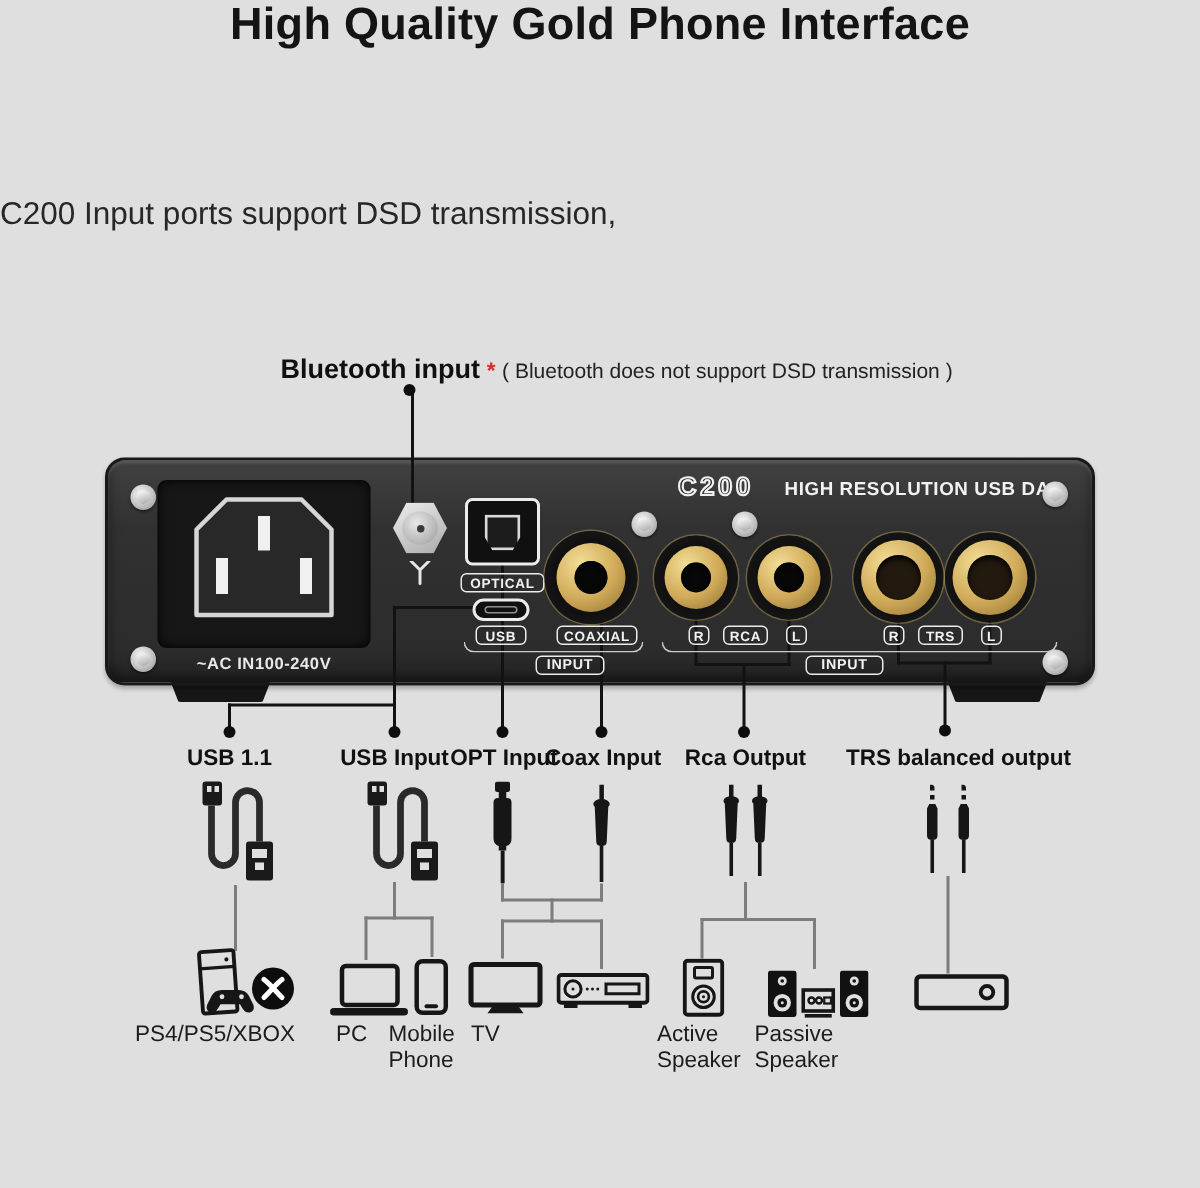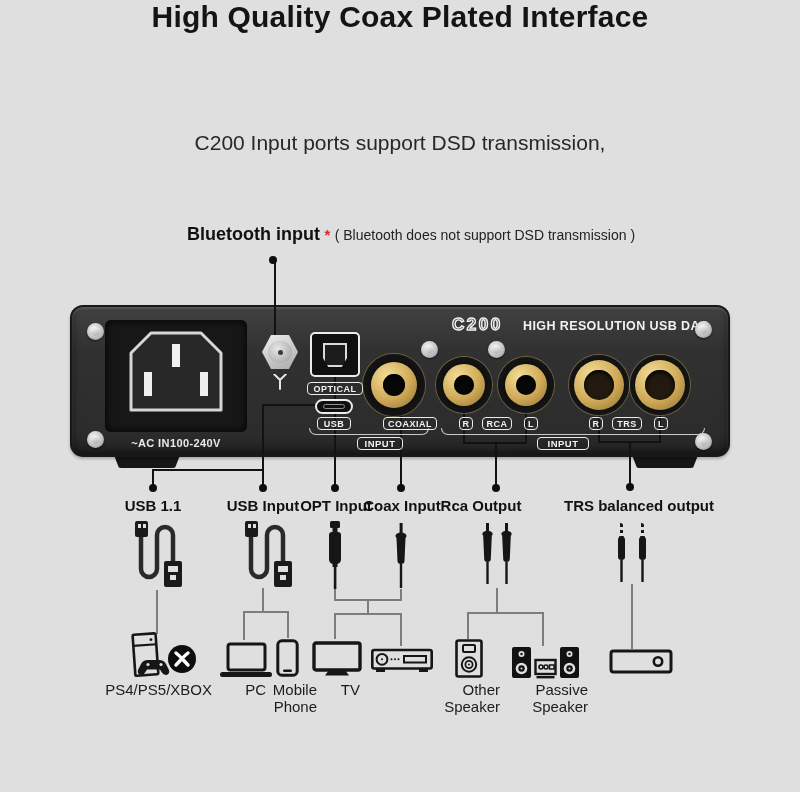--- a/index.html
+++ b/index.html
@@ -5,23 +5,23 @@
   html,body{margin:0;padding:0;}
   .canvas{
     position:relative;width:800px;height:792px;overflow:hidden;
     background:#dfdfdf;
     font-family:"Liberation Sans", sans-serif;
     color:#161616;
   }
   .abs{position:absolute;}
   
   .title{left:0;top:82;width:800px;text-align:center;font-size:30px;font-weight:700;color:#141414;letter-spacing:.2px;}
-  .sub{left:0;width:800px;text-align:center;font-size:21px;color:#272727;}
-  
-  .bt-row{left:187px;top:224px;white-space:nowrap;}
+  .sub{left:0;width:800px;font-size:21px;color:#272727;}
+  
+  .bt-row{left:187px;top:236px;white-space:nowrap;}
   .bt-label{font-size:18px;font-weight:600;color:#101010;}
   .bt-star{font-size:15px;color:#d92b2b;font-weight:700;}
   .bt-note{font-size:14px;color:#222;}
   
   .panel{left:70px;top:305px;width:660px;height:152px;border-radius:13px;
     background:linear-gradient(#414141,#313131 30%,#2c2c2c 85%,#232323);
     border:2px solid #191919;box-sizing:border-box;
     box-shadow:inset 0 2px 2px rgba(255,255,255,.14), inset 0 -4px 8px rgba(0,0,0,.45), 0 2px 3px rgba(0,0,0,.25);
     z-index:1;}
   .foot{width:70px;height:18px;top:450px;background:#161616;border-radius:0 0 9px 9px;
@@ -63,30 +63,30 @@
   .trs-hole{background:#221a0e;}
   
   .bracket{height:7px;border:1.5px solid #c9c9c9;border-top:none;border-radius:0 0 8px 8px;box-sizing:border-box;z-index:2;}
   
   .line{background:#121212;z-index:2;}
   .dot{width:8px;height:8px;border-radius:50%;background:#0e0e0e;z-index:3;}
   .tline{background:#7d7d7d;z-index:1;}
   
   .pname{top:497px;font-size:15px;font-weight:700;color:#111;text-align:center;}
   
-  .dlabel{top:681px;font-size:15px;color:#1c1c1c;text-align:right;line-height:17px;}
+  .dlabel{top:681px;font-size:15px;color:#1c1c1c;text-align:left;line-height:17px;}
   .icon{z-index:2;}
   svg{display:block;}
 </style>
 </head>
 <body>
 
 <div class="canvas">
 
-  <div class="abs title">High Quality Coax Plated Interface</div>
+  <div class="abs title">High Quality Gold Phone Interface</div>
   <div class="abs sub" style="top:131px;">C200 Input ports support DSD transmission,</div>
 
   <div class="abs bt-row">
     <span class="bt-label">Bluetooth input</span>
     <span class="bt-star">*</span>
     <span class="bt-note">( Bluetooth does not support DSD transmission )</span>
   </div>
   <div class="abs dot" style="left:269px;top:256px;"></div>
   <div class="abs line" style="left:274px;top:262px;width:2px;height:90px;"></div>
 
@@ -155,21 +155,21 @@
   <div class="abs opt-port"></div>
   <div class="abs opt-inner"></div>
   <div class="abs plabel" style="left:307px;top:382px;width:56px;">OPTICAL</div>
   <div class="abs usbc"></div>
   <div class="abs usbc-slot"></div>
   <div class="abs plabel" style="left:317px;top:417px;width:34px;">USB</div>
 
   <div class="abs jack-outer" style="left:363px;top:354px;width:62px;height:62px;"></div>
   <div class="abs jack-gold" style="left:371px;top:362px;width:46px;height:46px;"></div>
   <div class="abs jack-hole" style="left:383px;top:374px;width:22px;height:22px;"></div>
-  <div class="abs plabel" style="left:371px;top:417px;width:54px;margin-left:12px;">COAXIAL</div>
+  <div class="abs plabel" style="left:371px;top:417px;width:54px;">COAXIAL</div>
 
   <div class="abs jack-outer" style="left:436px;top:357px;width:56px;height:56px;"></div>
   <div class="abs jack-gold" style="left:443px;top:364px;width:42px;height:42px;"></div>
   <div class="abs jack-hole" style="left:454px;top:375px;width:20px;height:20px;"></div>
   <div class="abs jack-outer" style="left:498px;top:357px;width:56px;height:56px;"></div>
   <div class="abs jack-gold" style="left:505px;top:364px;width:42px;height:42px;"></div>
   <div class="abs jack-hole" style="left:516px;top:375px;width:20px;height:20px;"></div>
   <div class="abs plabel" style="left:459px;top:417px;width:14px;">R</div>
   <div class="abs plabel" style="left:482px;top:417px;width:30px;">RCA</div>
   <div class="abs plabel" style="left:524px;top:417px;width:14px;">L</div>
@@ -193,21 +193,21 @@
   <div class="abs dot" style="left:259px;top:484px;"></div>
   <div class="abs dot" style="left:331px;top:484px;"></div>
   <div class="abs dot" style="left:397px;top:484px;"></div>
   <div class="abs dot" style="left:492px;top:484px;"></div>
   <div class="abs dot" style="left:626px;top:483px;"></div>
 
   <div class="abs pname" style="left:103px;width:100px;">USB 1.1</div>
   <div class="abs pname" style="left:213px;width:100px;">USB Input</div>
   <div class="abs pname" style="left:286px;width:100px;">OPT Input</div>
   <div class="abs pname" style="left:352px;width:100px;">Coax Input</div>
-  <div class="abs pname" style="left:430px;width:102px;">Rca Output</div>
+  <div class="abs pname" style="left:446px;width:102px;">Rca Output</div>
   <div class="abs pname" style="left:556px;width:166px;">TRS balanced output</div>
 
   <div class="abs icon" style="left:127px;top:519px;">
     <svg width="56" height="72" viewBox="0 0 56 72">
       <rect x="8" y="2" width="13" height="16" rx="2" fill="#1a1a1a"></rect>
       <rect x="11" y="5" width="3" height="4" fill="#dfdfdf"></rect>
         <rect x="16" y="5" width="3" height="4" fill="#dfdfdf"></rect>
       <path d="M14,18 L14,50 A8,8 0 0 0 30,50 L30,16 A8,8 0 0 1 46,16 L46,42" stroke="#2a2a2a" stroke-width="4.5" fill="none"></path>
       <rect x="37" y="42" width="18" height="26" rx="2" fill="#1a1a1a"></rect>
       <rect x="41" y="47" width="10" height="6" fill="#dfdfdf"></rect>
@@ -373,21 +373,21 @@
     <div>PC</div>
   </div>
   <div class="abs dlabel" style="left:259px;width:58px;">
     <div>Mobile</div>
     <div>Phone</div>
   </div>
   <div class="abs dlabel" style="left:314px;width:46px;">
     <div>TV</div>
   </div>
   <div class="abs dlabel" style="left:438px;width:62px;">
-    <div>Other</div>
+    <div>Active</div>
     <div>Speaker</div>
   </div>
   <div class="abs dlabel" style="left:503px;width:85px;">
     <div>Passive</div>
     <div>Speaker</div>
   </div>
 
 </div>
 
 </body></html>

